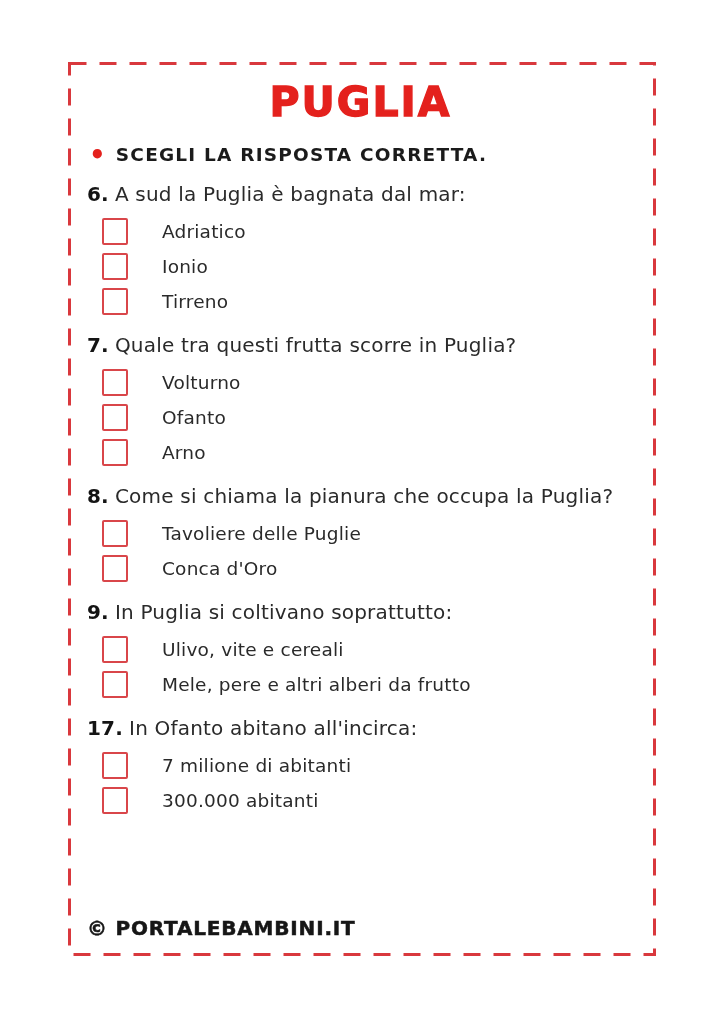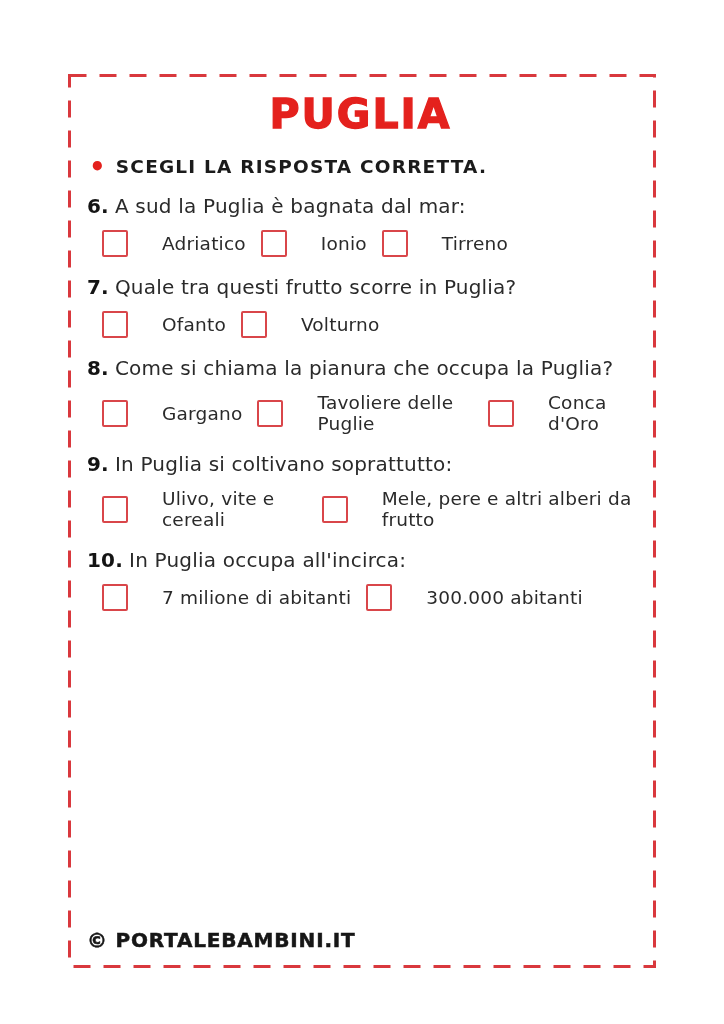--- a/index.html
+++ b/index.html
@@ -5,21 +5,21 @@
   * { margin: 0; padding: 0; box-sizing: border-box; }
   html, body { background: #ffffff; }
   body {
     width: 724px; height: 1024px;
     font-family: "DejaVu Sans", "Liberation Sans", sans-serif;
     position: relative;
     color: #222222;
   }
   .sheet {
     position: absolute;
-    left: 68px; top: 74px;
+    left: 68px; top: 62px;
     width: 588px; height: 894px;
   }
   .dashed-frame {
     position: absolute; inset: 0;
     pointer-events: none;
   }
   .sheet-inner {
     position: absolute; inset: 0;
     padding: 14px 22px 0 19px;
     display: flex;
@@ -57,21 +57,21 @@
     font-size: 20px;
     color: #2a2a2a;
     margin-bottom: 12px;
     letter-spacing: 0.2px;
   }
   .q-num {
     font-weight: 800;
     color: #141414;
     margin-right: 6px;
   }
-  .options { display: flex; flex-direction: row; }
+  .options { display: flex; flex-direction: column; }
   .option {
     display: flex;
     align-items: center;
     margin-left: 15px;
     margin-bottom: 8px;
     cursor: pointer;
   }
   .checkbox {
     width: 26px; height: 27px;
     border: 2.5px solid #d9464a;
@@ -129,45 +129,45 @@
 
   <label class="option">
     <span class="checkbox"></span>
     <span class="option-label">Tirreno</span>
   </label>
 </div>
   </section>
 
   <section class="question-block">
     <p class="q-line">
-      <strong class="q-num">7.</strong><span class="q-text">Quale tra questi frutto scorre in Puglia?</span>
-    </p>
-    <div class="options">
+      <strong class="q-num">7.</strong><span class="q-text">Quale tra questi frutta scorre in Puglia?</span>
+    </p>
+    <div class="options">
+  <label class="option">
+    <span class="checkbox"></span>
+    <span class="option-label">Volturno</span>
+  </label>
+
   <label class="option">
     <span class="checkbox"></span>
     <span class="option-label">Ofanto</span>
   </label>
 
   <label class="option">
     <span class="checkbox"></span>
-    <span class="option-label">Volturno</span>
-  </label>
-
+    <span class="option-label">Arno</span>
+  </label>
 </div>
   </section>
 
   <section class="question-block">
     <p class="q-line">
       <strong class="q-num">8.</strong><span class="q-text">Come si chiama la pianura che occupa la Puglia?</span>
     </p>
     <div class="options">
-  <label class="option">
-    <span class="checkbox"></span>
-    <span class="option-label">Gargano</span>
-  </label>
 
   <label class="option">
     <span class="checkbox"></span>
     <span class="option-label">Tavoliere delle Puglie</span>
   </label>
 
   <label class="option">
     <span class="checkbox"></span>
     <span class="option-label">Conca d'Oro</span>
   </label>
@@ -187,21 +187,21 @@
 
   <label class="option">
     <span class="checkbox"></span>
     <span class="option-label">Mele, pere e altri alberi da frutto</span>
   </label>
 </div>
   </section>
 
   <section class="question-block">
     <p class="q-line">
-      <strong class="q-num">10.</strong><span class="q-text">In Puglia occupa all'incirca:</span>
+      <strong class="q-num">17.</strong><span class="q-text">In Ofanto abitano all'incirca:</span>
     </p>
     <div class="options">
   <label class="option">
     <span class="checkbox"></span>
     <span class="option-label">7 milione di abitanti</span>
   </label>
 
   <label class="option">
     <span class="checkbox"></span>
     <span class="option-label">300.000 abitanti</span>

